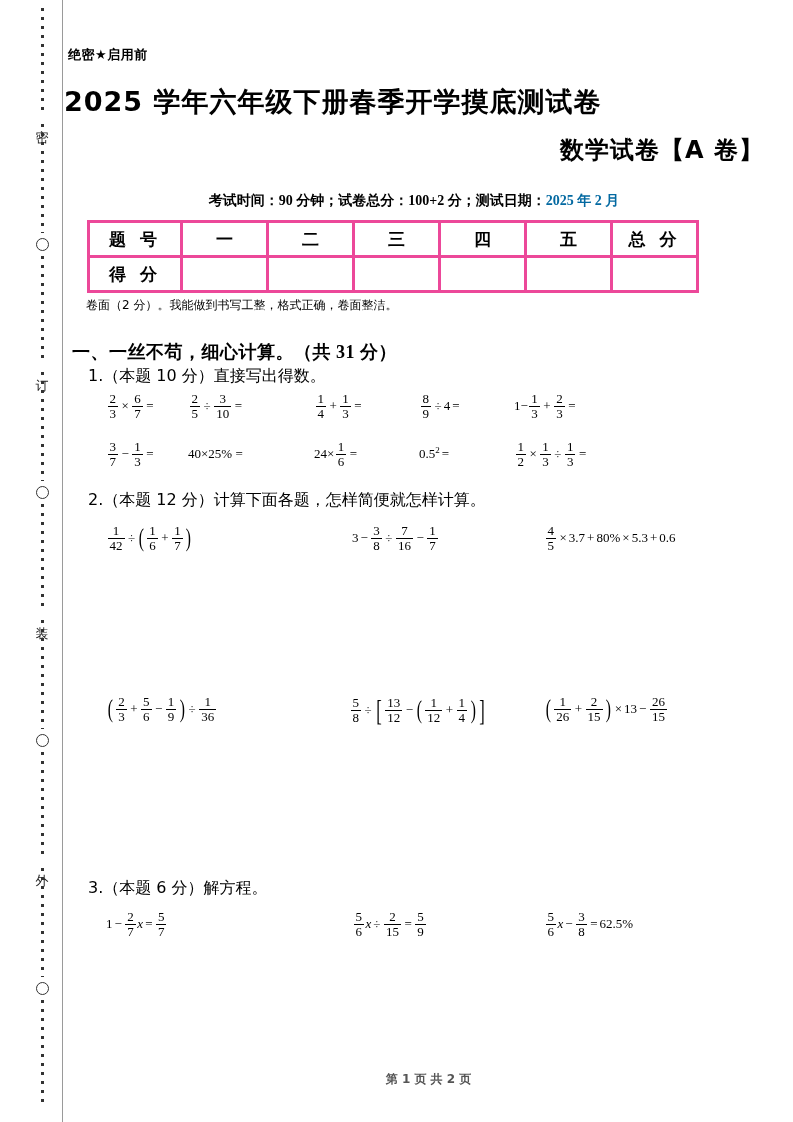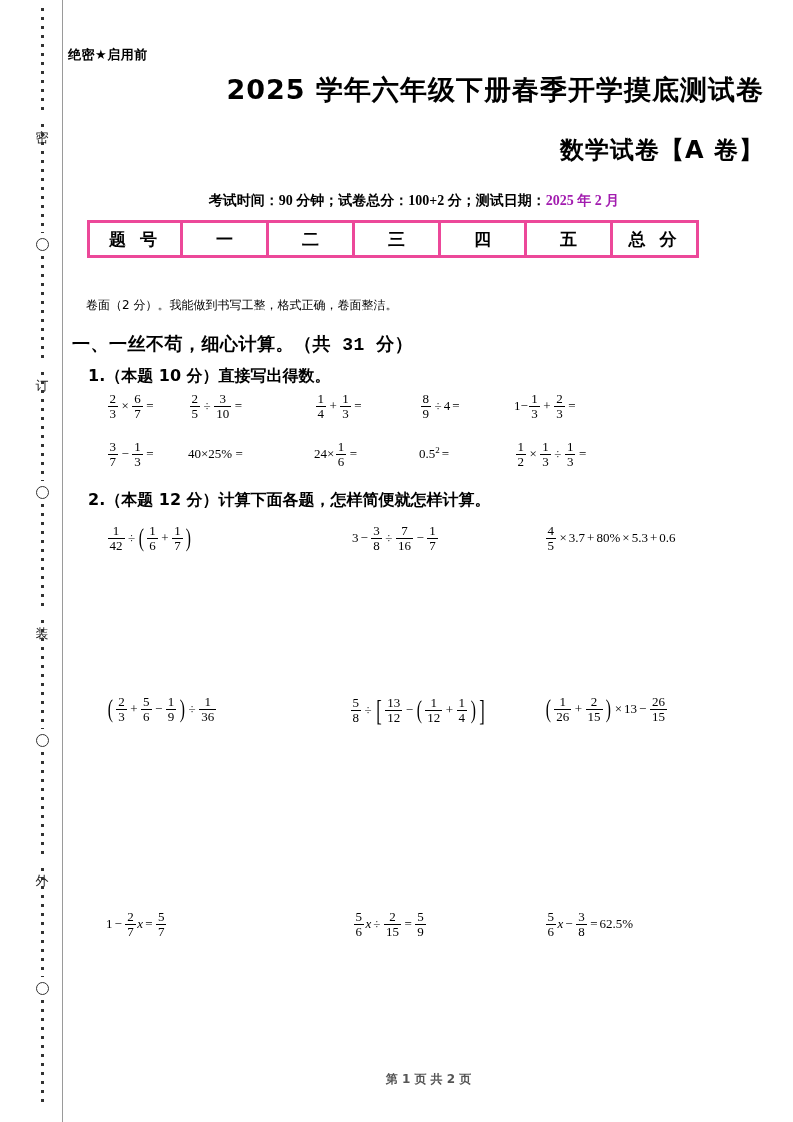--- a/index.html
+++ b/index.html
@@ -81,23 +81,23 @@
     top: 46px;
     font-family: "DejaVu Sans", sans-serif;
     font-size: 13px;
     font-weight: bold;
     letter-spacing: 0.5px;
   }
 
   #title-main {
     position: absolute;
     left: 0;
-    top: 72px;
+    top: 84px;
     width: 700px;
-    text-align: right;
+    text-align: left;
     font-family: "DejaVu Sans", sans-serif;
     font-size: 27px;
     font-weight: bold;
     letter-spacing: 1px;
     white-space: nowrap;
   }
   #title-sub {
     position: absolute;
     left: 0;
     top: 134px;
@@ -112,21 +112,21 @@
   #exam-meta {
     position: absolute;
     left: 0;
     top: 192px;
     width: 700px;
     text-align: center;
     font-size: 14px;
     font-weight: bold;
     white-space: nowrap;
   }
-  #exam-meta .date-red { color: #a21caf; }
+  #exam-meta .date-red { color: #0369a1; }
 
   
   #score-table {
     position: absolute;
     left: 23px;
     top: 220px;
     width: 612px;
     border-collapse: collapse;
     table-layout: fixed;
   }
@@ -149,27 +149,28 @@
     font-size: 12px;
     font-weight: normal;
     font-family: "DejaVu Sans", sans-serif;
   }
 
   .section-title {
     position: absolute;
     left: 0;
     font-size: 18px;
     font-weight: bold;
-    font-family: Liberation Mono, monospace;
+    font-family: Liberation Serif, serif;
     letter-spacing: 0.5px;
+    margin-top: 8px;
   }
   .q-title {
     position: absolute;
     font-size: 16px;
-    font-weight: bold;
+    font-weight: normal;
     font-family: "DejaVu Sans", sans-serif;
   }
 
   
   .expr {
     position: absolute;
     font-family: "Liberation Serif", "DejaVu Serif", serif;
     font-size: 13px;
     white-space: nowrap;
     display: flex;
@@ -270,20 +271,29 @@
   <table id="score-table">
     <tbody>
         <tr>
       <td class="rowhead">题 号</td>
       <td>一</td>
       <td>二</td>
       <td>三</td>
       <td>四</td>
       <td>五</td>
       <td class="total">总 分</td>
+    </tr>
+    <tr>
+      <td class="rowhead">得 分</td>
+      <td></td>
+      <td></td>
+      <td></td>
+      <td></td>
+      <td></td>
+      <td></td>
     </tr>
   </tbody>
     </table>
 
   <div id="cover-note">卷面（2 分）。我能做到书写工整，格式正确，卷面整洁。</div>
 
   <div class="section-title" style="top:332px;left:8px;">一、一丝不苟，细心计算。（共 31 分）</div>
 
   <div class="q-title" style="top:366px;left:24px;">1.（本题 10 分）直接写出得数。</div>
 
@@ -529,20 +539,21 @@
     <span class="paren">)</span>
     <span class="op">×</span>
       <span>13</span>
       <span class="op">−</span>
     <span class="frac">
         <span class="num">26</span>
         <span class="den">15</span>
       </span>
   </div>
 
+  <div class="q-title" style="top:878px;left:24px;">3.（本题 6 分）解方程。</div>
 
   <div class="expr" style="top:910px;left:42px;">
     <span>1</span>
       <span class="op">−</span>
     <span class="frac">
         <span class="num">2</span>
         <span class="den">7</span>
       </span>
     <span class="ital">x</span>
       <span class="op">=</span>

